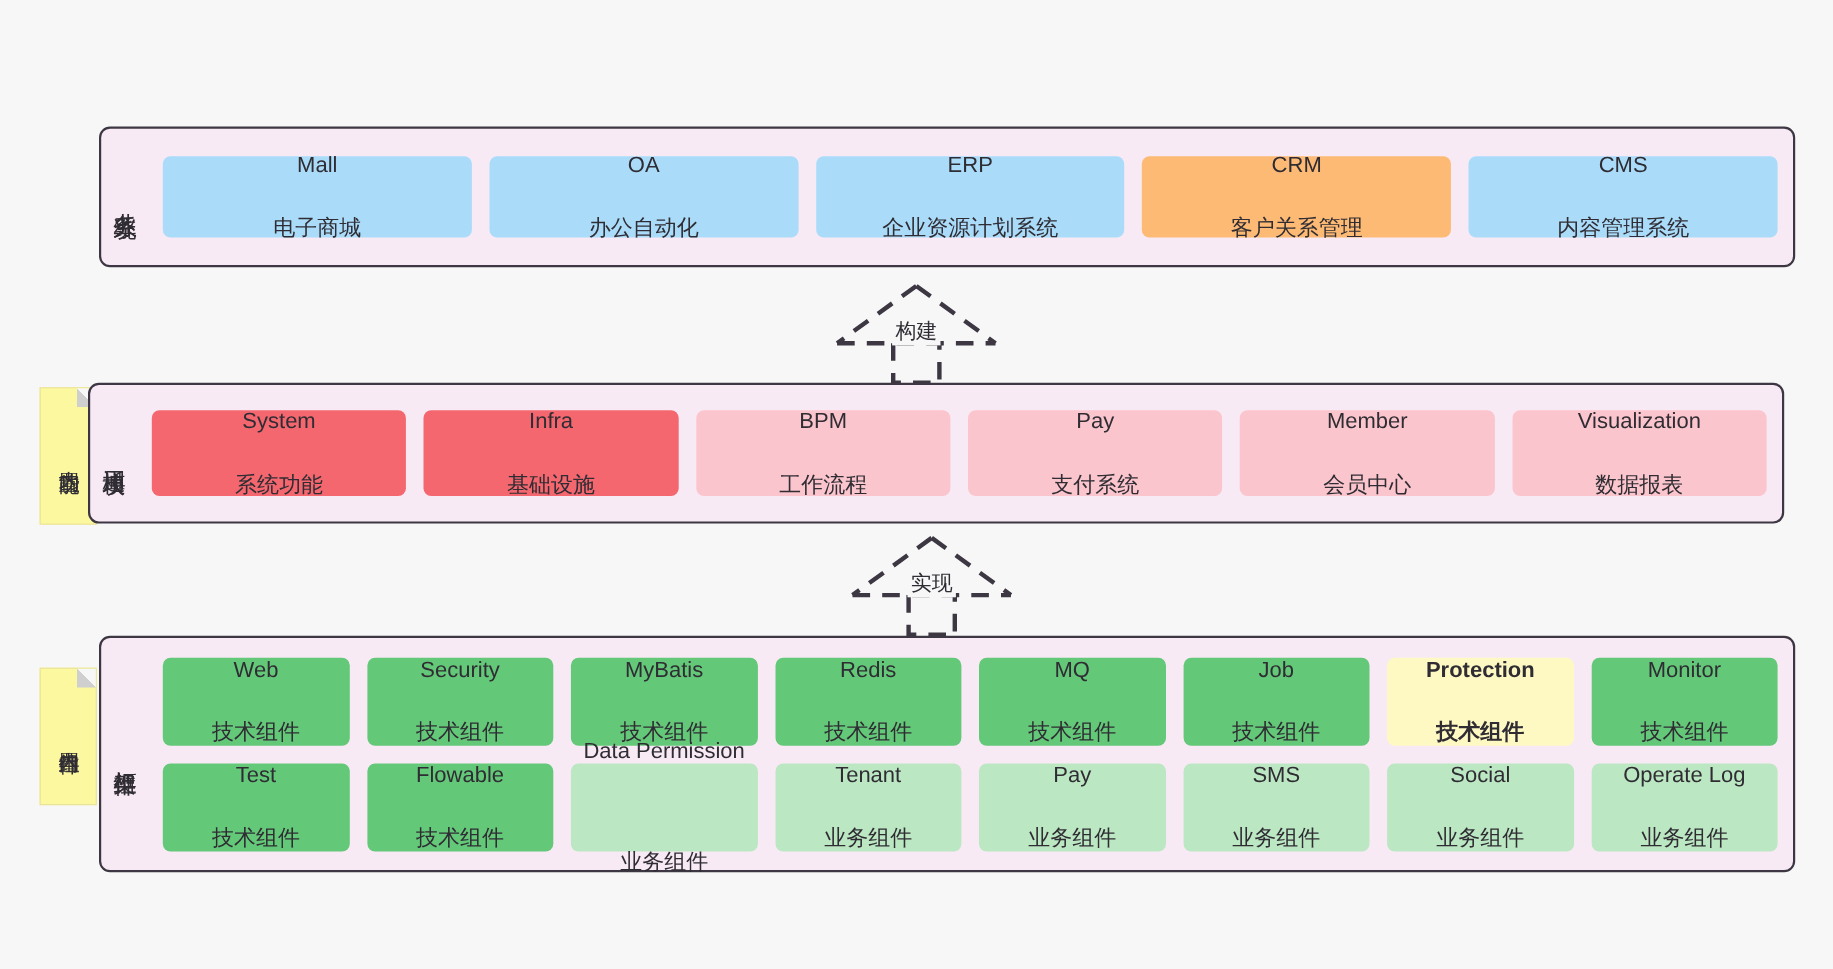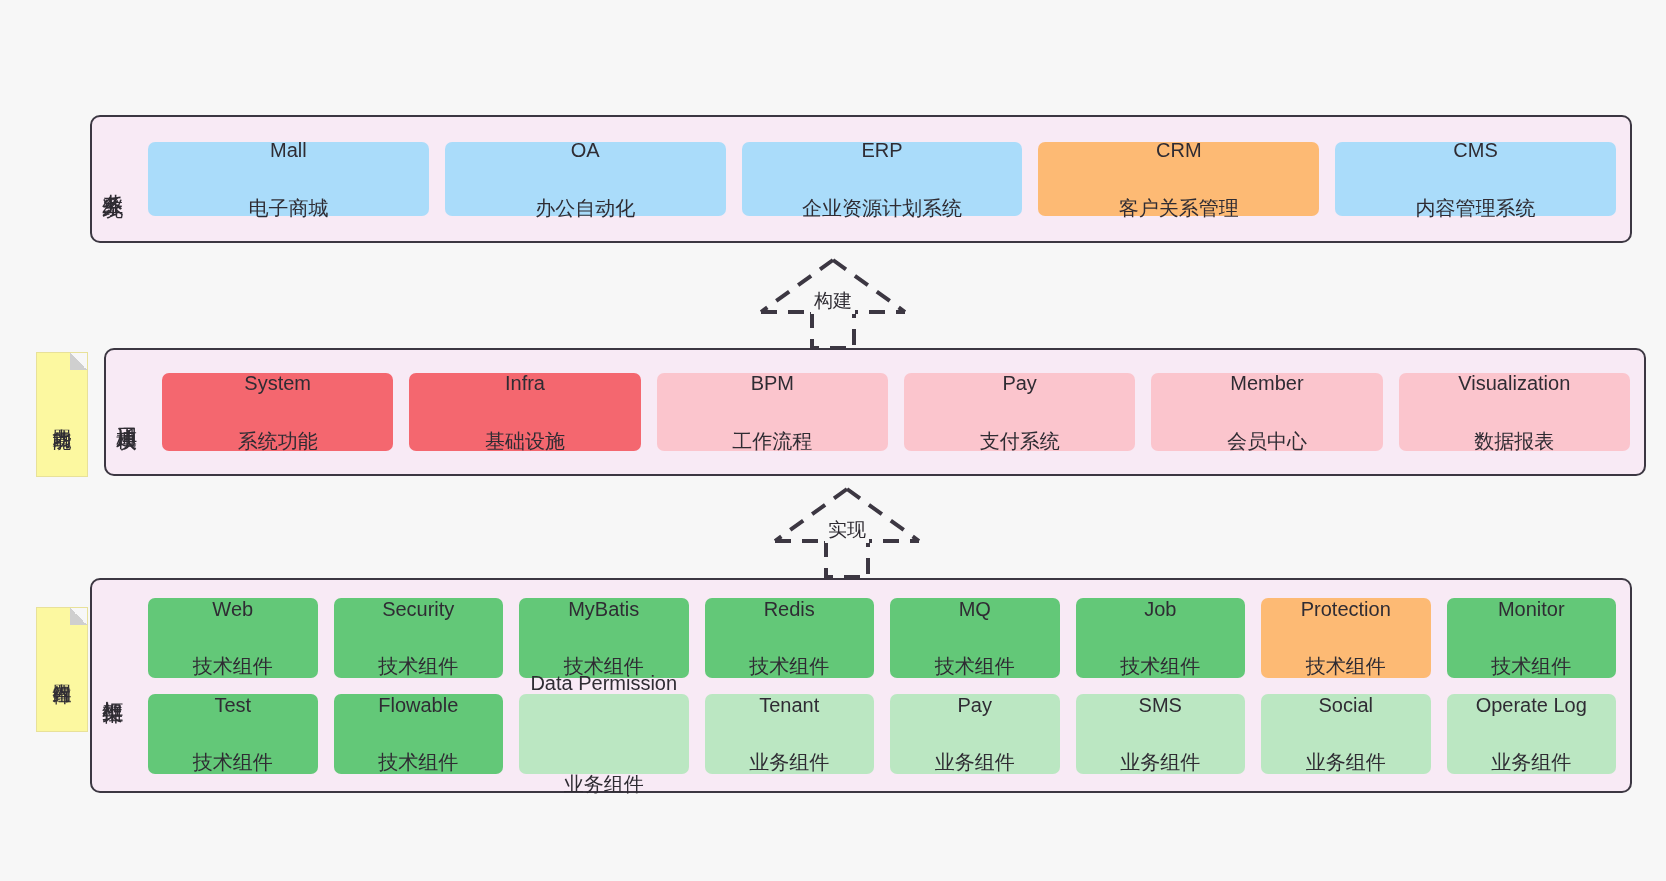--- a/index.html
+++ b/index.html
@@ -66,21 +66,21 @@
     line-height: 1.32;
     padding: 4px 6px;
     user-select: none;
   }
   .node .en { white-space: normal; }
   .node .cn { white-space: nowrap; margin-top: 31px; }
 
   
   #layer-business { left: 90px; top: 115px; width: 1542px; height: 128px; }
   #layer-business .node { height: 74px; }
-  #layer-module   { left: 104px; top: 348px; width: 1542px; height: 128px; }
+  #layer-module   { left: 80px; top: 348px; width: 1542px; height: 128px; }
   #layer-module .node { height: 78px; }
   #layer-framework{ left: 90px; top: 578px; width: 1542px; height: 215px; }
   #layer-framework .node { height: 80px; }
 
   
   .note {
     position: absolute;
     background: #fcf8a0;
     border: 1px solid #e8e199;
     width: 52px;
@@ -237,21 +237,21 @@
           <span class="cn">技术组件</span>
         </div>
         <div class="node" style="background: rgb(99, 200, 120);">
           <span class="en">MQ</span>
           <span class="cn">技术组件</span>
         </div>
         <div class="node" style="background: rgb(99, 200, 120);">
           <span class="en">Job</span>
           <span class="cn">技术组件</span>
         </div>
-        <div class="node" style="background: #fdba74;">
+        <div class="node" style="background: #fef9c3; font-weight: bold;">
           <span class="en">Protection</span>
           <span class="cn">技术组件</span>
         </div>
         <div class="node" style="background: rgb(99, 200, 120);">
           <span class="en">Monitor</span>
           <span class="cn">技术组件</span>
         </div>
       </div>
       <div class="row">
         <div class="node" style="background: rgb(99, 200, 120);">

